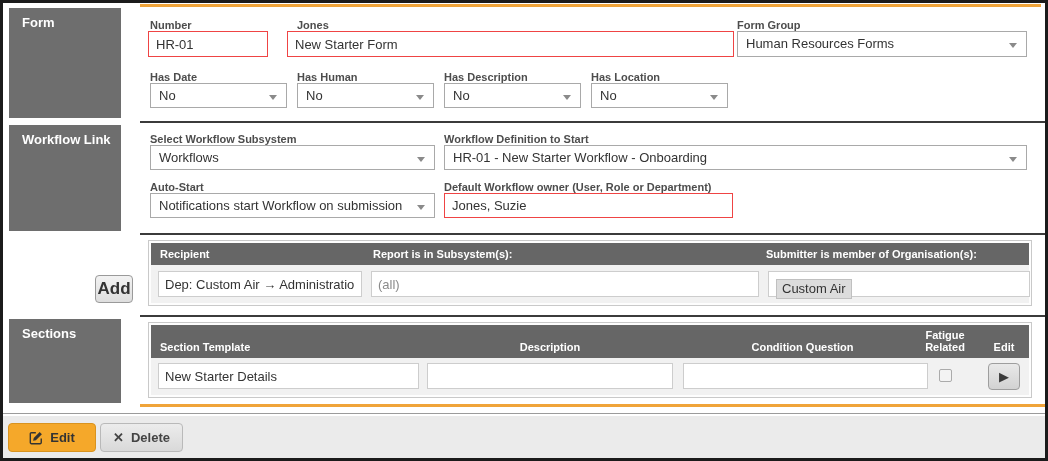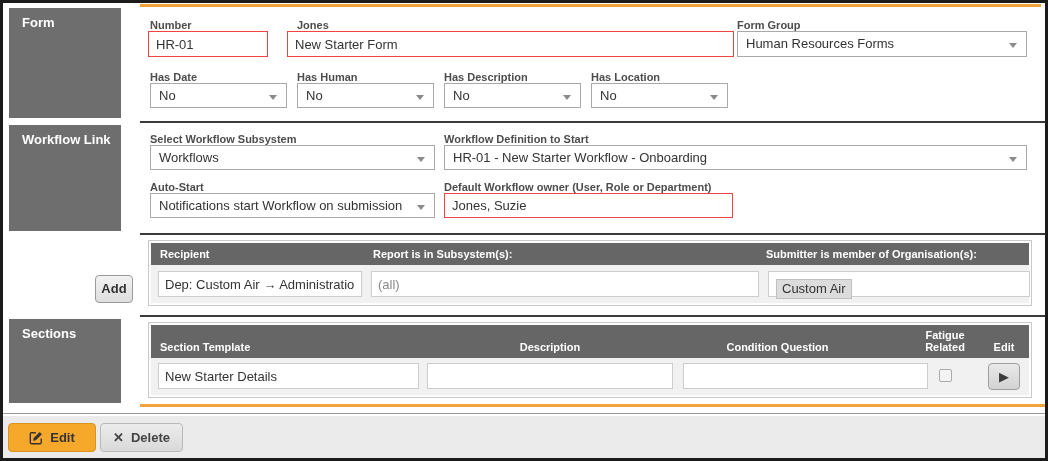--- a/index.html
+++ b/index.html
@@ -50,21 +50,21 @@
     position:absolute; height:26px; border:1px solid #cdcdcd; background:#fff;
     font-family:"Liberation Sans", sans-serif; font-size:13px; color:#333; padding:0 6px; outline:none;
   }
   .chip {
     display:inline-block; background:#dcdcdc; border:1px solid #c0c0c0;
     font-size:13px; color:#333; padding:0 5px; line-height:18px; margin:3px 0 0 3px;
   }
 
   .add-btn {
     position:absolute; width:38px; height:28px; background:#e7e7e7;
-    border:1px solid #9a9a9a; border-radius:4px; font-size:13px; font-weight:bold;
+    border:1px solid #9a9a9a; border-radius:4px; font-size:17px; font-weight:bold;
     color:#333; text-align:center; line-height:26px; cursor:pointer;
     background:linear-gradient(#f2f2f2,#dedede);
   }
 
   .checkbox {
     position:absolute; width:13px; height:13px; background:#f3f3f3;
     border:1px solid #ababab; border-radius:2px;
   }
   .play-btn {
     position:absolute; width:32px; height:27px; border:1px solid #9e9e9e; border-radius:4px;
@@ -174,21 +174,21 @@
       </div>
     </div>
   </div>
 
   <div class="divider" style="left:137px; right:0; top:312px;"></div>
 
   <div class="panel" style="top:319px; height:76px;">
     <div class="panel-head" style="height:33px;">
       <div class="head-cell" style="left:9px; bottom:5px;">Section Template</div>
       <div class="head-cell" style="left:276px; bottom:5px; width:246px; text-align:center;">Description</div>
-      <div class="head-cell" style="left:504px; bottom:5px; width:245px; text-align:center;">Condition Question</div>
+      <div class="head-cell" style="left:529px; bottom:5px; width:245px; text-align:center;">Condition Question</div>
       <div class="head-cell" style="left:768px; top:4px; width:52px; text-align:center; line-height:12px;">Fatigue Related</div>
       <div class="head-cell" style="left:837px; bottom:5px; width:32px; text-align:center;">Edit</div>
     </div>
     <div class="panel-row" style="height:37px;">
       <input class="row-inp" style="left: 7px; top: 5px; width: 261px;" value="New Starter Details">
       <input class="row-inp" style="left: 276px; top: 5px; width: 246px;" value="">
       <input class="row-inp" style="left: 532px; top: 5px; width: 245px;" value="">
       <div class="checkbox" style="left:788px; top:11px;"></div>
       <div class="play-btn" style="left:837px; top:5px;">
         <span>▶</span>

